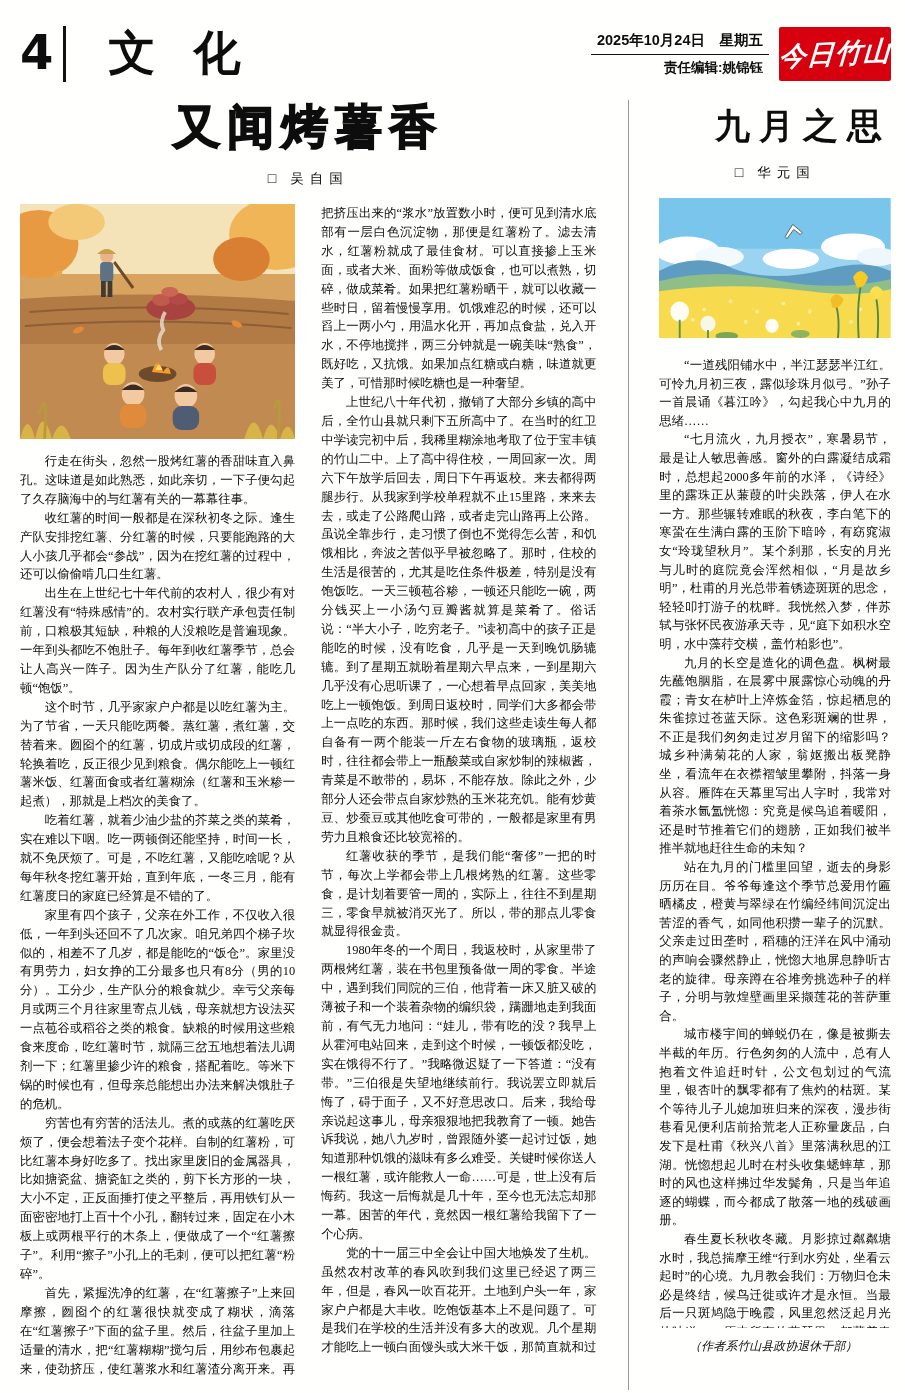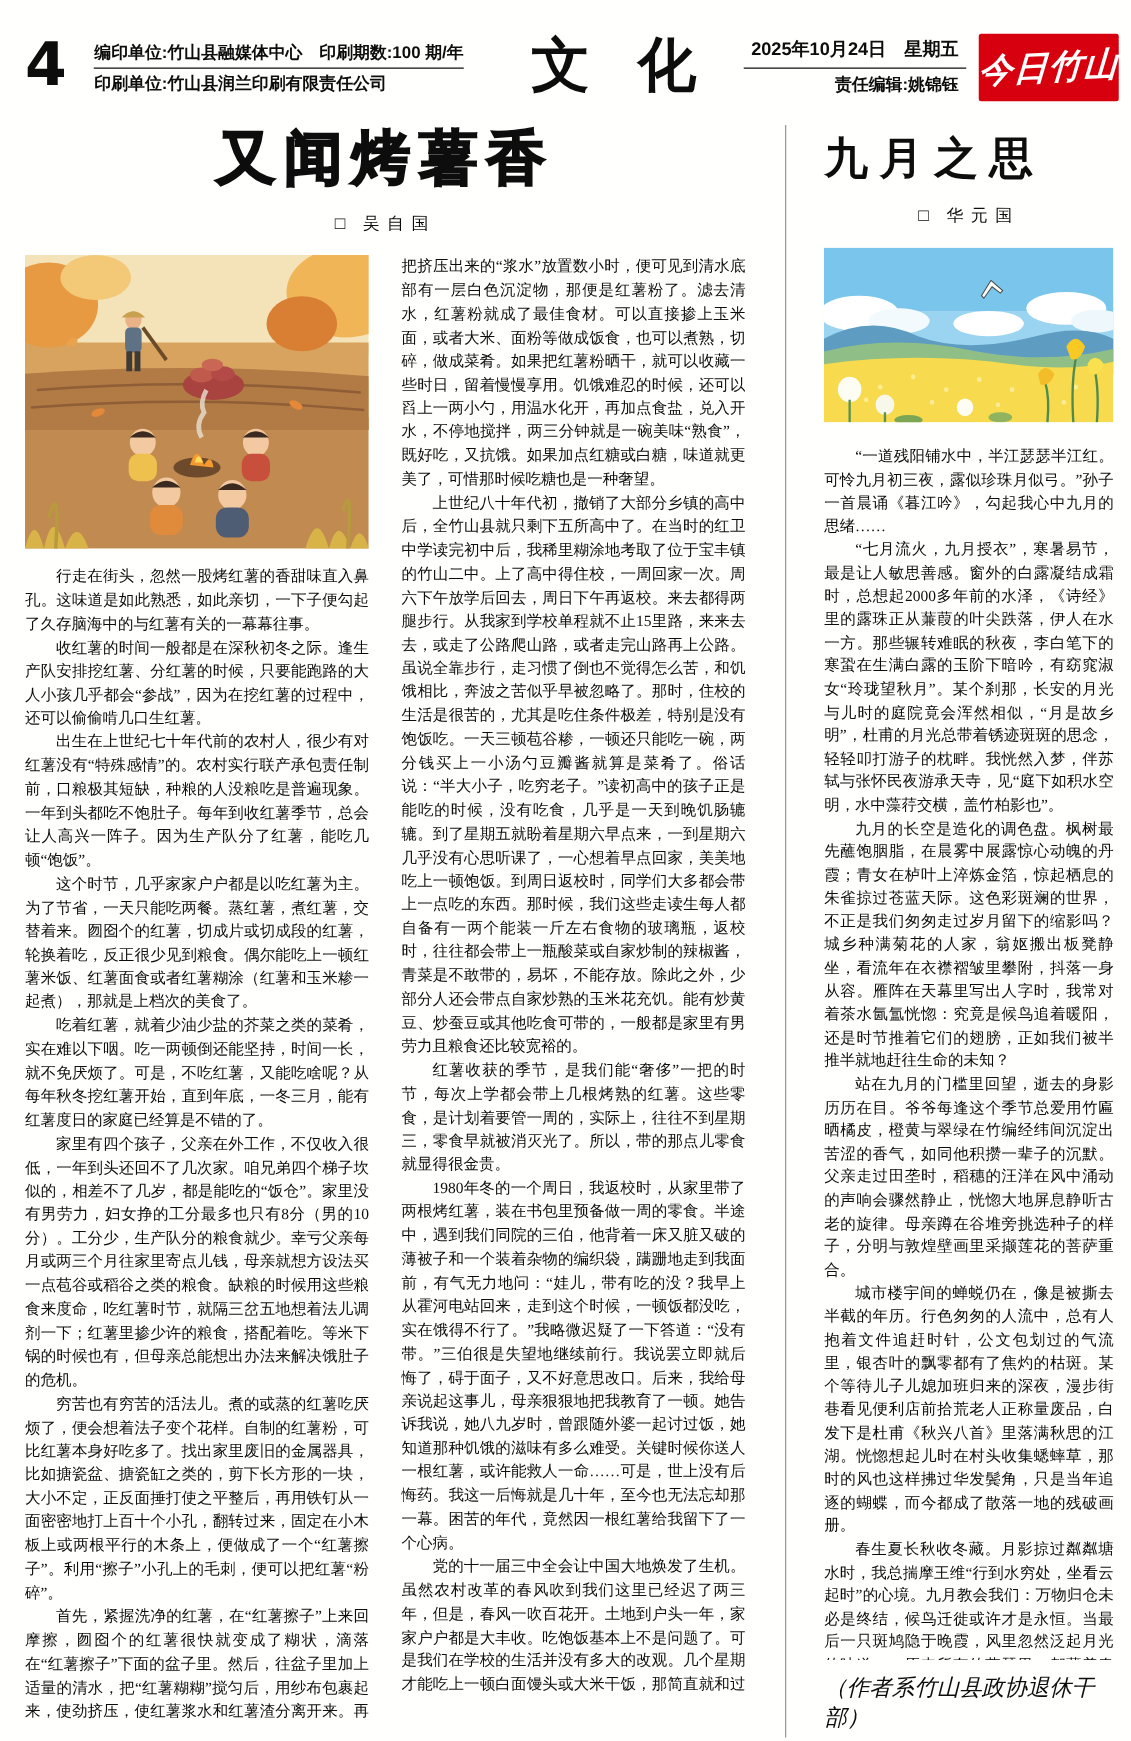--- a/index.html
+++ b/index.html
@@ -57,21 +57,21 @@
   .main { display:flex; margin:12px 14px 0 20px;gap:20px; }
   .article-left { width:612px; }
   .divider { width:1px; background:#999; margin:4px 10px 0 12px; }
   .article-right { width:246px; display:flex; flex-direction:column; }
   h1.title-left {
     text-align:center; font-family:"DejaVu Sans","Liberation Sans",sans-serif;
     font-weight:900; font-size:47px; letter-spacing:7px; line-height:58px;
     -webkit-text-stroke:1.6px #0d0d0d; margin-top:2px;
   }
   h1.title-right {
-    text-align:left; font-family:"Liberation Serif","DejaVu Serif",serif;
+    text-align:right; font-family:"Liberation Serif","DejaVu Serif",serif;
     font-weight:900; font-size:35px; letter-spacing:9px; line-height:46px; margin-top:8px;
   }
   .byline {
     text-align:center; font-size:13.5px; letter-spacing:6px; margin-top:14px;
     font-family:"Liberation Serif","DejaVu Serif",serif;
   }
   .byline .mark { margin-right:14px; letter-spacing:0; font-size:14px; }
   
   .body-cols {
     margin-top:16px; height:1186px;
@@ -84,36 +84,32 @@
   }
   .figure-left {
     width:100%; height:235px; margin-bottom:13px; overflow:hidden;
   }
   .figure-left svg, .figure-right svg { display:block; width:100%; height:100%; }
   
   .figure-right { width:100%; height:140px; margin-top:16px; overflow:hidden; }
   .body-right { margin-top:18px; height:972px; overflow:hidden; text-align:justify; }
   .body-right p { font-size:12.4px; line-height:18.6px; }
   .caption-right {
-    text-align:left; font-style:italic; font-size:18px;
+    text-align:center; font-style:italic; font-size:12px;
     padding:10px 4px 0 0; font-family:"Liberation Serif","DejaVu Serif",serif;
   }
 </style>
 </head>
 <body>
 
 <div class="page">
 
   <div class="header">
     <div class="page-num">4</div>
     <div class="vrule"></div>
-    <div class="pub-info">
-      <div class="row first">编印单位:竹山县融媒体中心　印刷期数:100 期/年</div>
-      <div class="row">印刷单位:竹山县润兰印刷有限责任公司</div>
-    </div>
     <div class="vrule"></div>
     <div class="section-title">文化</div>
     <div class="header-right">
       <div class="date-editor">
         <div class="date-line">2025年10月24日　星期五</div>
         <div class="editor-line">责任编辑:姚锦钰</div>
       </div>
       <div class="logo" id="logo" style="background: rgb(215, 0, 15);">
           <span>今日竹山</span>
         </div>

